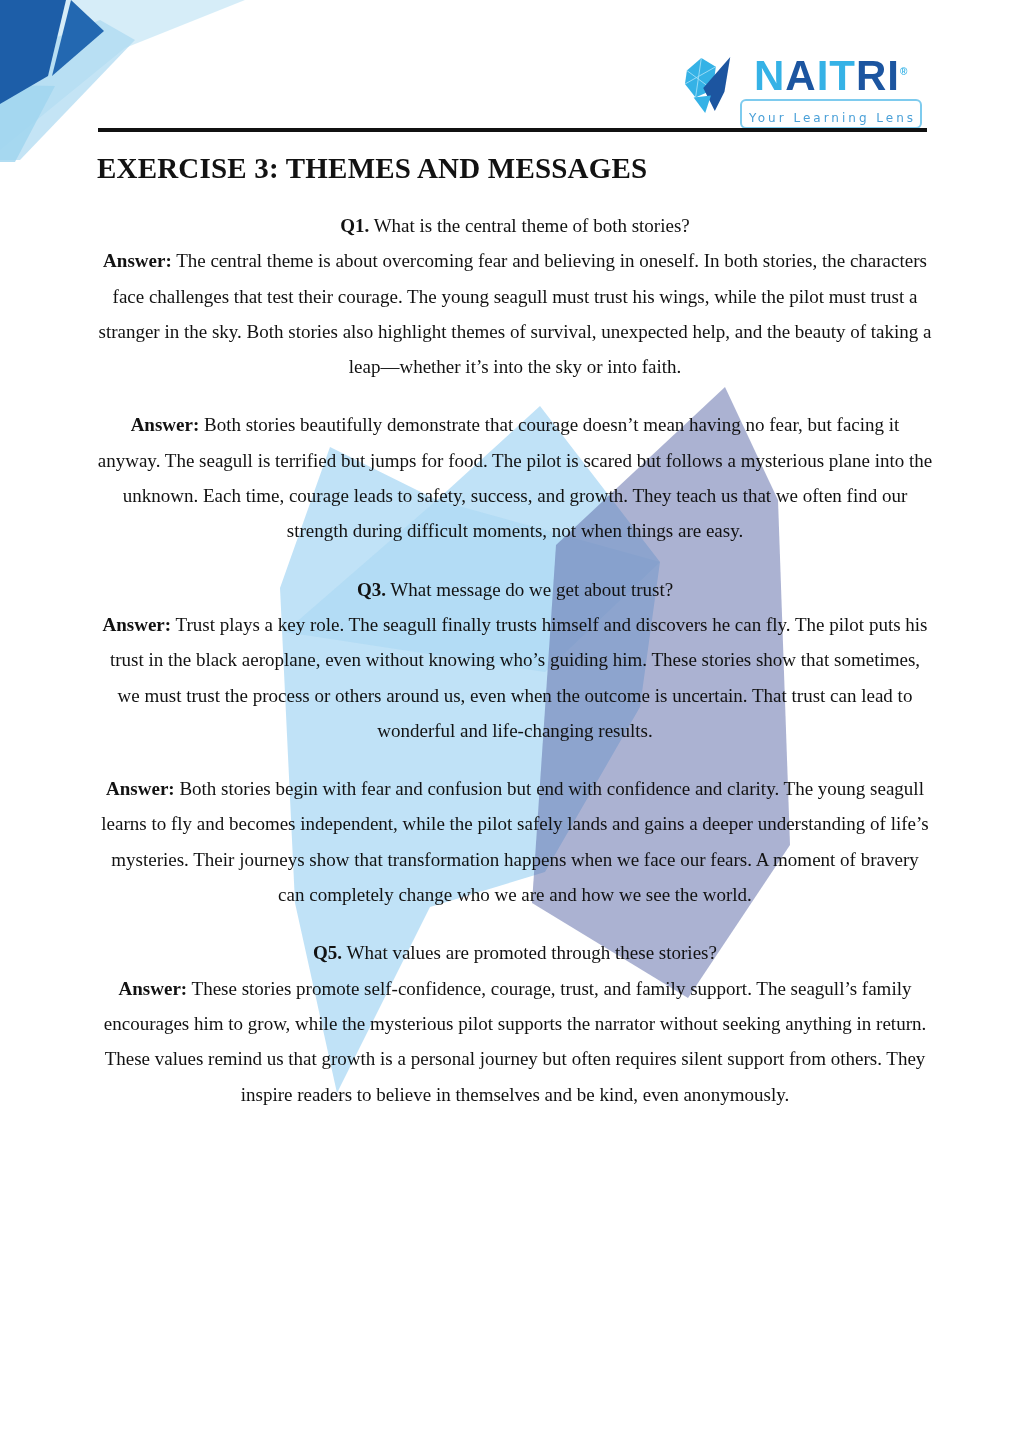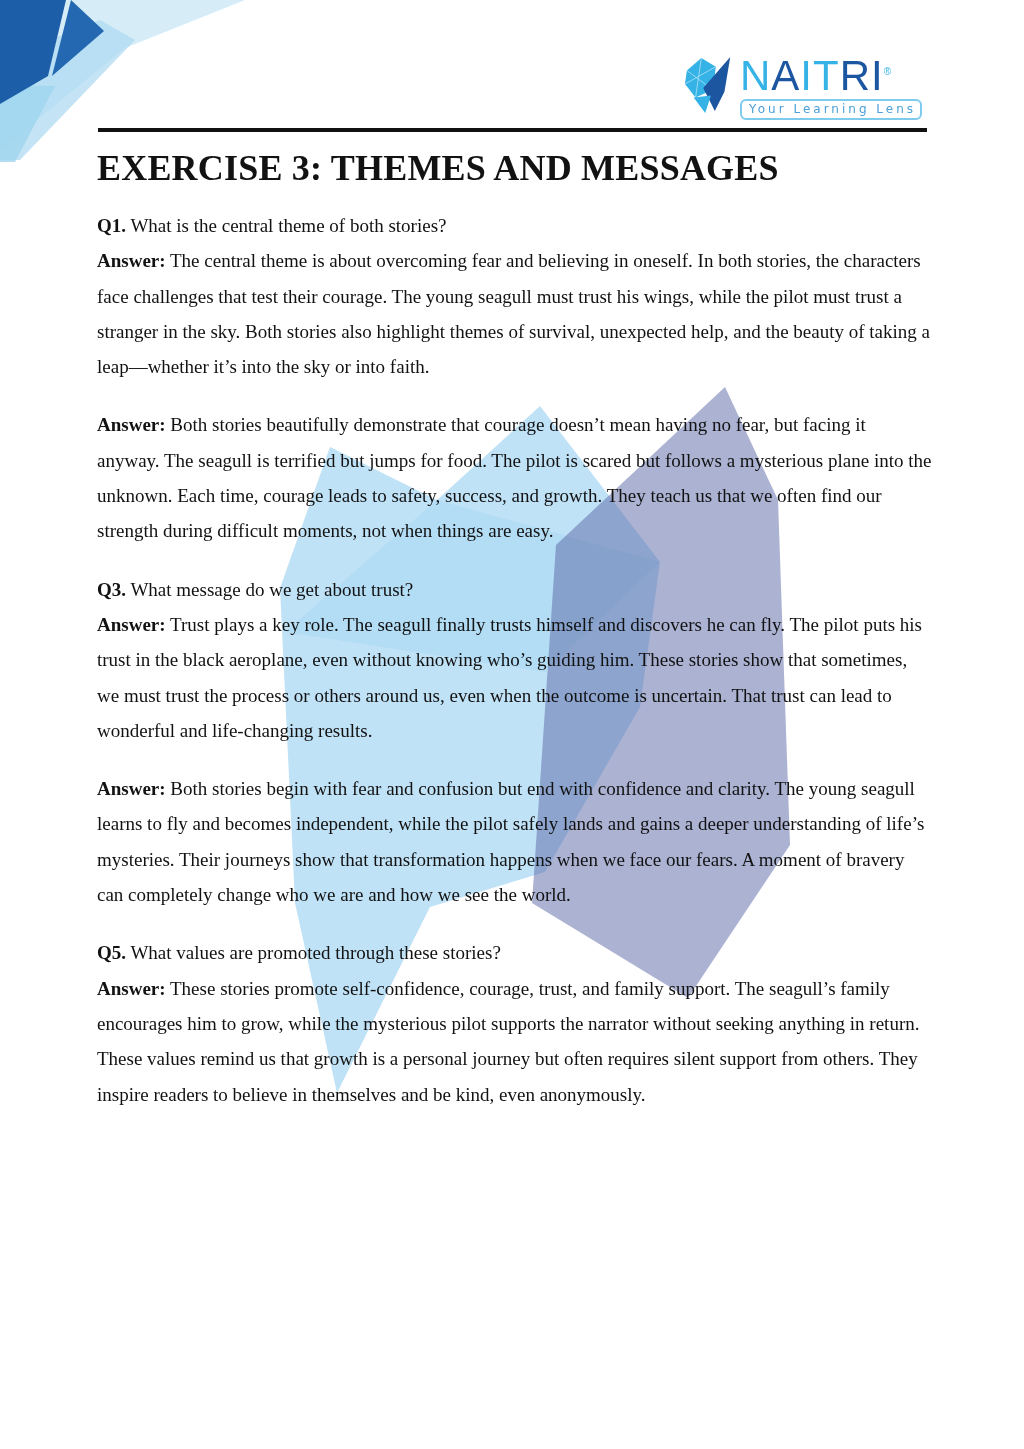--- a/index.html
+++ b/index.html
@@ -18,50 +18,51 @@
   
   .header-rule{
     position:absolute;left:98px;top:128px;width:829px;height:4px;
     background:var(--c-rule-black,#111);z-index:2;
   }
   .logo{position:absolute;left:684px;top:55px;z-index:2;display:flex;align-items:flex-start;}
   .logo-icon{width:52px;height:60px;margin-right:4px;}
   .logo-textcol{display:flex;flex-direction:column;}
   .brand-word{
     font-family:"Liberation Sans", sans-serif;
-    font-weight:normal;font-size:42px;line-height:42px;letter-spacing:1px;
+    font-weight:bold;font-size:42px;line-height:42px;letter-spacing:1px;
     white-space:nowrap;
+    margin-left:14px;
   }
   .brand-letter[data-tone="light"]{color:var(--c-light-blue,#35b2e6);}
   .brand-letter[data-tone="dark"]{color:var(--c-dark-blue,#1c55a0);}
   .brand-reg{
     font-family:"Liberation Sans", sans-serif;
     font-size:10px;vertical-align:top;position:relative;top:-4px;
     color:var(--c-light-blue,#35b2e6);
   }
   .tagline-pill{
     margin-top:2px;
     border:2px solid var(--c-pill-border,#7ecbee);
     border-radius:6px;
-    padding:1px 7px 2px 7px;
+    padding:10px 7px 2px 7px;
     width:164px;
     font-family:"DejaVu Sans", sans-serif;
     font-size:12px;letter-spacing:3px;
     color:var(--c-tagline-blue,#4aa0d8);
     white-space:nowrap;
   }
   
   main{position:absolute;left:97px;top:150px;width:836px;z-index:1;}
   .page-title{
-    font-size:36px;font-weight:bold;line-height:36px;
+    font-size:29px;font-weight:bold;line-height:36px;
     margin:0 0 22px 0;letter-spacing:0.2px;
   }
   .qa{margin:0;}
   .qa + .qa{margin-top:23px;}
-  .qa p{margin:0;font-size:19px;line-height:35.3px;}
+  .qa p{margin:0;font-size:19px;line-height:35.3px;text-align:center;}
   .qa strong{font-weight:bold;}
 </style>
 </head>
 <body>
 
 <svg class="corner-svg" width="260" height="170" viewBox="0 0 260 170" aria-hidden="true">
   <polygon points="0,0 245,0 125,48 0,150" style="fill:var(--c-corner-pale1);" fill-opacity="0.85"></polygon>
   <polygon points="0,60 100,20 135,40 20,160 0,160" style="fill:var(--c-corner-pale2);" fill-opacity="0.7"></polygon>
   <polygon points="0,85 55,86 15,162 0,162" style="fill:var(--c-corner-band);" fill-opacity="0.8"></polygon>
   <polygon points="0,0 66,0 48,76 0,104" style="fill:var(--c-corner-dark);"></polygon>

